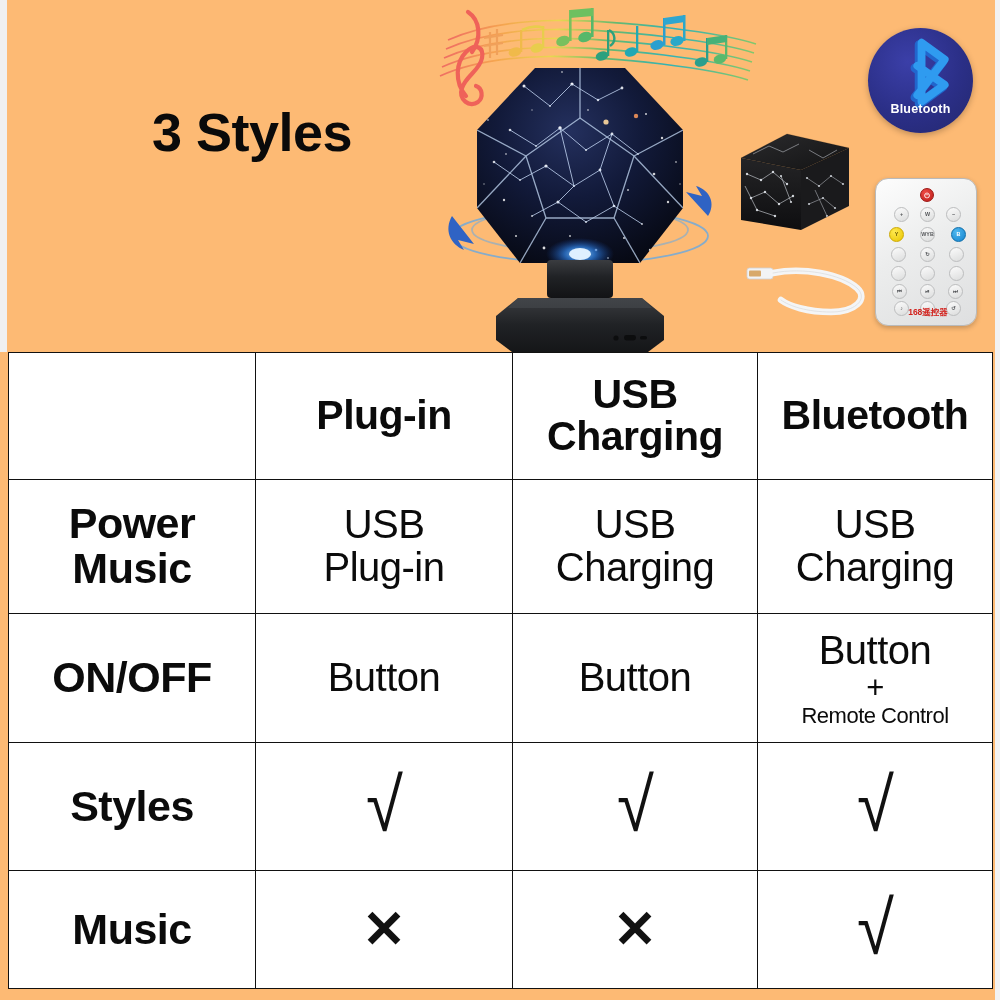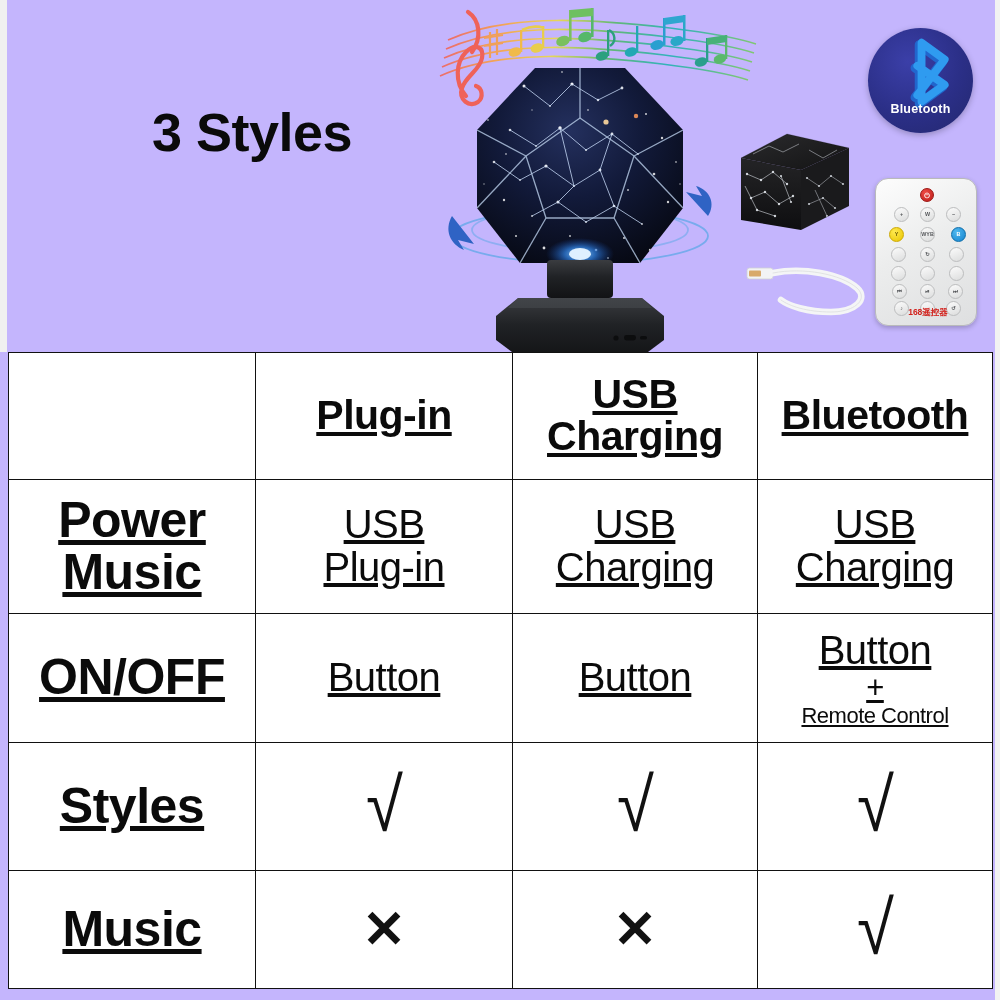--- a/index.html
+++ b/index.html
@@ -7,21 +7,21 @@
   html, body {
     margin: 0; padding: 0;
     width: 1000px; height: 1000px;
     background: #ffffff;
     font-family: "Liberation Sans", sans-serif;
     overflow: hidden;
   }
   #page {
     position: relative;
     width: 1000px; height: 1000px;
-    background: #c4b5fd;
+    background: #fdba74;
   }
   .edge-band {
     position: absolute; top: 0; left: 0;
     width: 7px; height: 352px;
     background: #f0f0f0;
   }
   .edge-band-r {
     position: absolute; top: 0; right: 0;
     width: 5px; height: 1000px;
     background: #f2f2f2;
@@ -110,21 +110,20 @@
     border-collapse: collapse;
     table-layout: fixed;
     background: #ffffff;
   }
   #spec-table td {
     border: 1.6px solid #111111;
     text-align: center;
     vertical-align: middle;
     padding: 2px 4px;
     color: #0b0b0b;
-    text-decoration: underline;
   }
   #spec-table col.c0 { width: 247px; }
   #spec-table col.c1 { width: 257px; }
   #spec-table col.c2 { width: 245px; }
   #spec-table col.c3 { width: 235px; }
 
   tr.r-head td { height: 106px; }
   tr.r-power td { height: 112px; }
   tr.r-onoff td { height: 108px; }
   tr.r-rotate td { height: 107px; }
@@ -134,21 +133,21 @@
   .hdr {
     color: #f4a03f;
     font-weight: bold;
     font-size: 41px;
     line-height: 1.02;
     letter-spacing: -0.5px;
   }
   .rowlabel {
     color: #f4a03f;
     font-weight: bold;
-    font-size: 50px;
+    font-size: 43px;
     line-height: 1.05;
     letter-spacing: -0.5px;
   }
   .cellval {
     color: #0b0b0b;
     font-size: 40px;
     line-height: 1.08;
     letter-spacing: -0.5px;
   }
   .cellval .sm { font-size: 22px; display:block; line-height: 1.0; }

